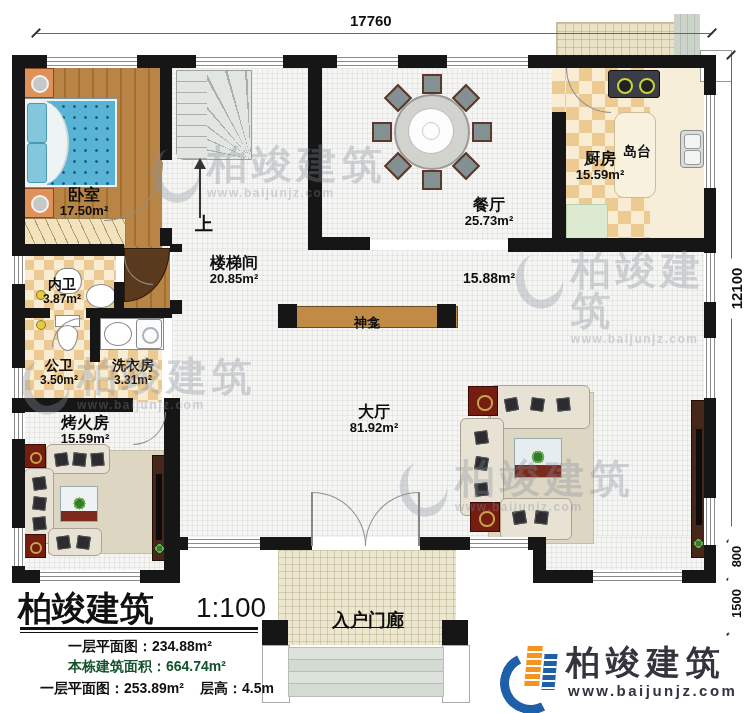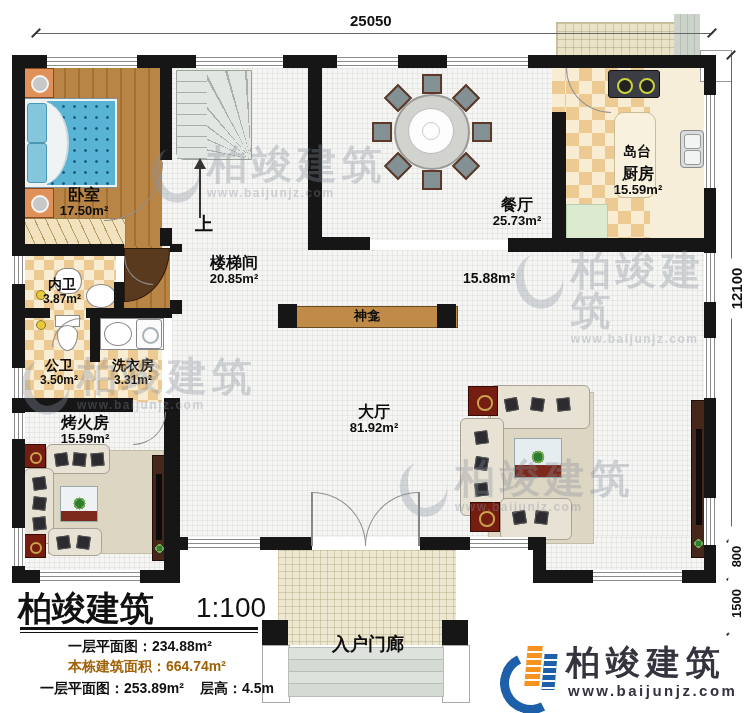--- a/index.html
+++ b/index.html
@@ -245,25 +245,25 @@
 <div class="abs" style="left:288px;top:683px;width:154px;height:12px;background:#d4dbd3;border:1px solid #b7bfb6;"></div>
 
 <div class="abs rlabel" style="left:84px;top:186px;">
   <span class="nm">卧室</span>
   <span class="ar">17.50m²</span>
 </div>
 <div class="abs rlabel" style="left:234px;top:254px;">
   <span class="nm">楼梯间</span>
   <span class="ar">20.85m²</span>
 </div>
-<div class="abs rlabel" style="left:517px;top:196px;">
+<div class="abs rlabel" style="left:489px;top:196px;">
   <span class="nm">餐厅</span>
   <span class="ar">25.73m²</span>
 </div>
-<div class="abs rlabel" style="left:600px;top:165px;margin-left:38px;">
+<div class="abs rlabel" style="left:600px;top:150px;">
   <span class="nm">厨房</span>
   <span class="ar">15.59m²</span>
 </div>
 <div class="abs rlabel" style="left:637px;top:144px;">
   <span class="nm" style="font-size:14px;">岛台</span>
 </div>
 <div class="abs rlabel sm" style="left:62px;top:277px;">
   <span class="nm">内卫</span>
   <span class="ar">3.87m²</span>
 </div>
@@ -279,24 +279,24 @@
   <span class="nm">烤火房</span>
   <span class="ar">15.59m²</span>
 </div>
 <div class="abs rlabel" style="left:374px;top:403px;">
   <span class="nm">大厅</span>
   <span class="ar">81.92m²</span>
 </div>
 <div class="abs rlabel" style="left:489px;top:271px;">
   <span class="ar" style="font-size:14px;">15.88m²</span>
 </div>
-<div class="abs rlabel" style="left:367px;top:309px;">
+<div class="abs rlabel" style="left:367px;top:316px;">
   <span class="nm" style="font-size:13px;">神龛</span>
 </div>
-<div class="abs rlabel" style="left:368px;top:634px;">
+<div class="abs rlabel" style="left:368px;top:610px;text-decoration:underline;">
   <span class="nm" style="font-size:18px;">入户门廊</span>
 </div>
 <div class="abs rlabel" style="left:204px;top:214px;">
   <span class="nm" style="font-size:18px;">上</span>
 </div>
 
 <div class="abs wm" style="left:152px;top:144px;">
   <div class="wmicon"></div>
   <div class="wmtxt">
     <div class="wmbrand">柏竣建筑</div>
@@ -321,36 +321,36 @@
   <div class="wmicon"></div>
   <div class="wmtxt">
     <div class="wmbrand">柏竣建筑</div>
     <div class="wmurl">www.baijunjz.com</div>
   </div>
 </div>
 
 <div class="abs" style="left:35px;top:33px;width:678px;height:1px;background:#666;"></div>
 <div class="abs dimtick" style="left:30px;top:32px;"></div>
 <div class="abs dimtick" style="left:706px;top:32px;"></div>
-<div class="abs dimtext" style="left:347px;top:12px;">25050</div>
+<div class="abs dimtext" style="left:347px;top:12px;">17760</div>
 <div class="abs" style="left:731px;top:55px;width:1px;height:577px;background:#666;"></div>
 <div class="abs dimtick" style="left:725px;top:54px;"></div>
 <div class="abs dimtick" style="left:725px;top:537px;"></div>
 <div class="abs dimtick" style="left:725px;top:575px;"></div>
 <div class="abs dimtick" style="left:725px;top:630px;"></div>
 <div class="abs dimtext vdim" style="left:706px;top:280px;">12100</div>
 <div class="abs dimtext vdim" style="left:706px;top:549px;font-size:13px;">800</div>
 <div class="abs dimtext vdim" style="left:706px;top:596px;font-size:13px;">1500</div>
 
 <div class="abs" style="left:18px;top:586px;font-size:34px;font-weight:bold;color:#111;letter-spacing:0px;">柏竣建筑</div>
 <div class="abs" style="left:196px;top:592px;font-size:28px;color:#111;">1:100</div>
 <div class="abs" style="left:20px;top:627px;width:238px;height:3px;background:#111;"></div>
 <div class="abs" style="left:20px;top:632px;width:238px;height:1px;background:#111;"></div>
 <div class="abs" style="left:68px;top:638px;font-size:14px;font-weight:bold;color:#111;">一层平面图：234.88m²</div>
-<div class="abs" style="left:68px;top:658px;font-size:14px;font-weight:bold;color:#a16207;">本栋建筑面积：664.74m²</div>
+<div class="abs" style="left:68px;top:658px;font-size:14px;font-weight:bold;color:#14532d;">本栋建筑面积：664.74m²</div>
 <div class="abs" style="left:40px;top:680px;font-size:14px;font-weight:bold;color:#111;">一层平面图：253.89m²</div>
 <div class="abs" style="left:200px;top:680px;font-size:14px;font-weight:bold;color:#111;">层高：4.5m</div>
 
 <div class="abs" style="left:496px;top:640px;width:250px;height:68px;">
   <div class="abs" style="left:4px;top:12px;width:44px;height:44px;border:9px solid transparent;border-bottom-color:#1d5fa8;border-left-color:#1d5fa8;border-radius:50%;transform:rotate(18deg);"></div>
   <div class="abs" style="left:30px;top:6px;width:15px;height:40px;background:#f6921e;transform:skewX(-5deg);background-image:repeating-linear-gradient(180deg,transparent 0 5px,#fff 5px 7px);"></div>
   <div class="abs" style="left:47px;top:14px;width:13px;height:36px;background:#1d5fa8;transform:skewX(-5deg);background-image:repeating-linear-gradient(180deg,transparent 0 5px,#fff 5px 7px);"></div>
   <div class="abs" style="left:70px;top:0px;font-size:34px;font-weight:900;color:#34333e;letter-spacing:6px;">柏竣建筑</div>
   <div class="abs" style="left:72px;top:42px;font-size:15px;font-weight:bold;color:#34333e;letter-spacing:2.5px;">www.baijunjz.com</div>
 </div>

